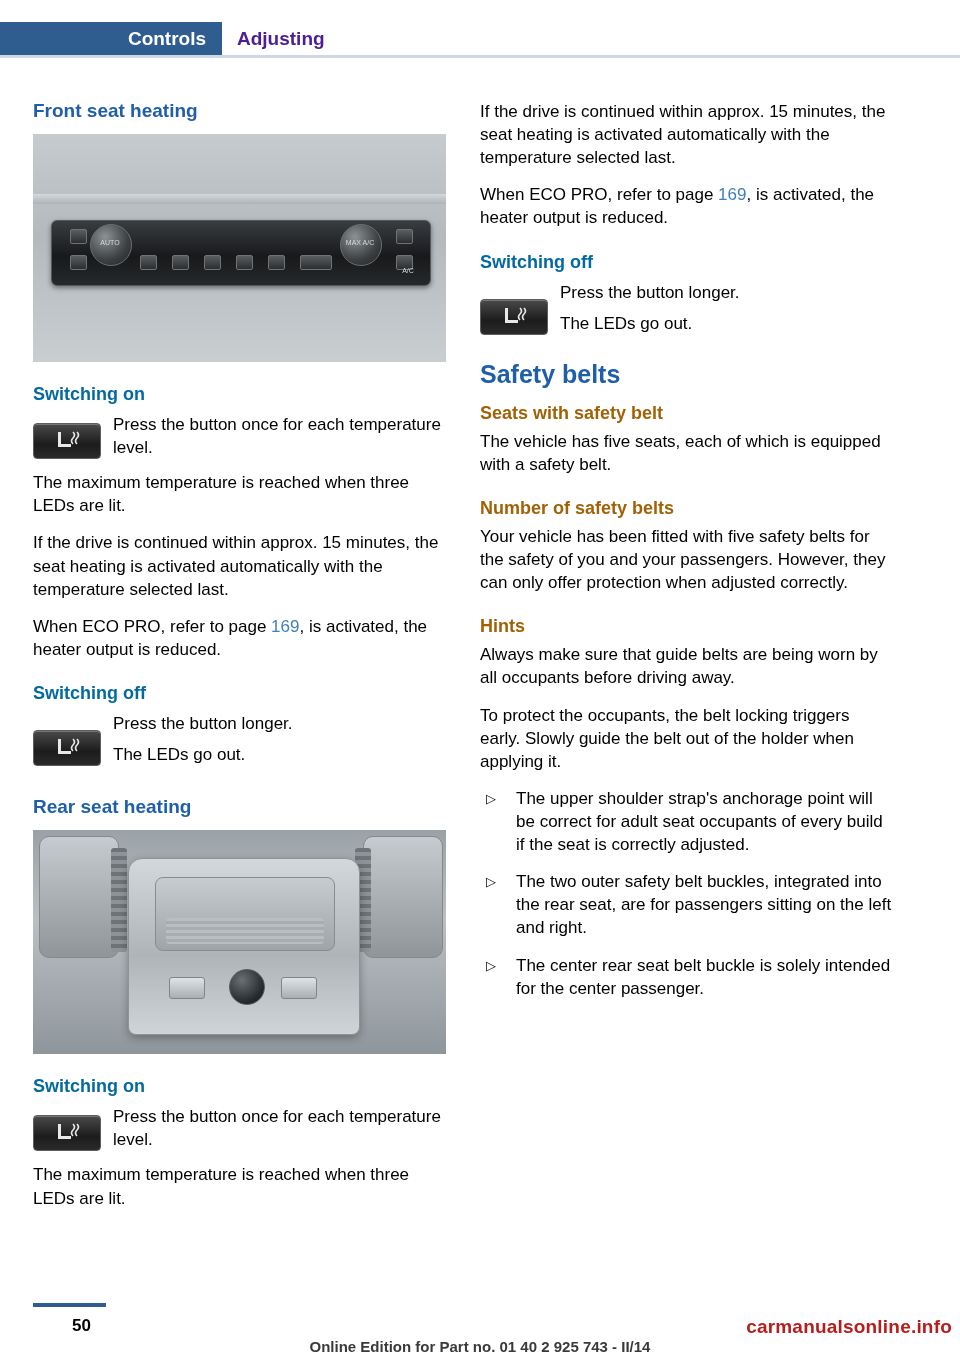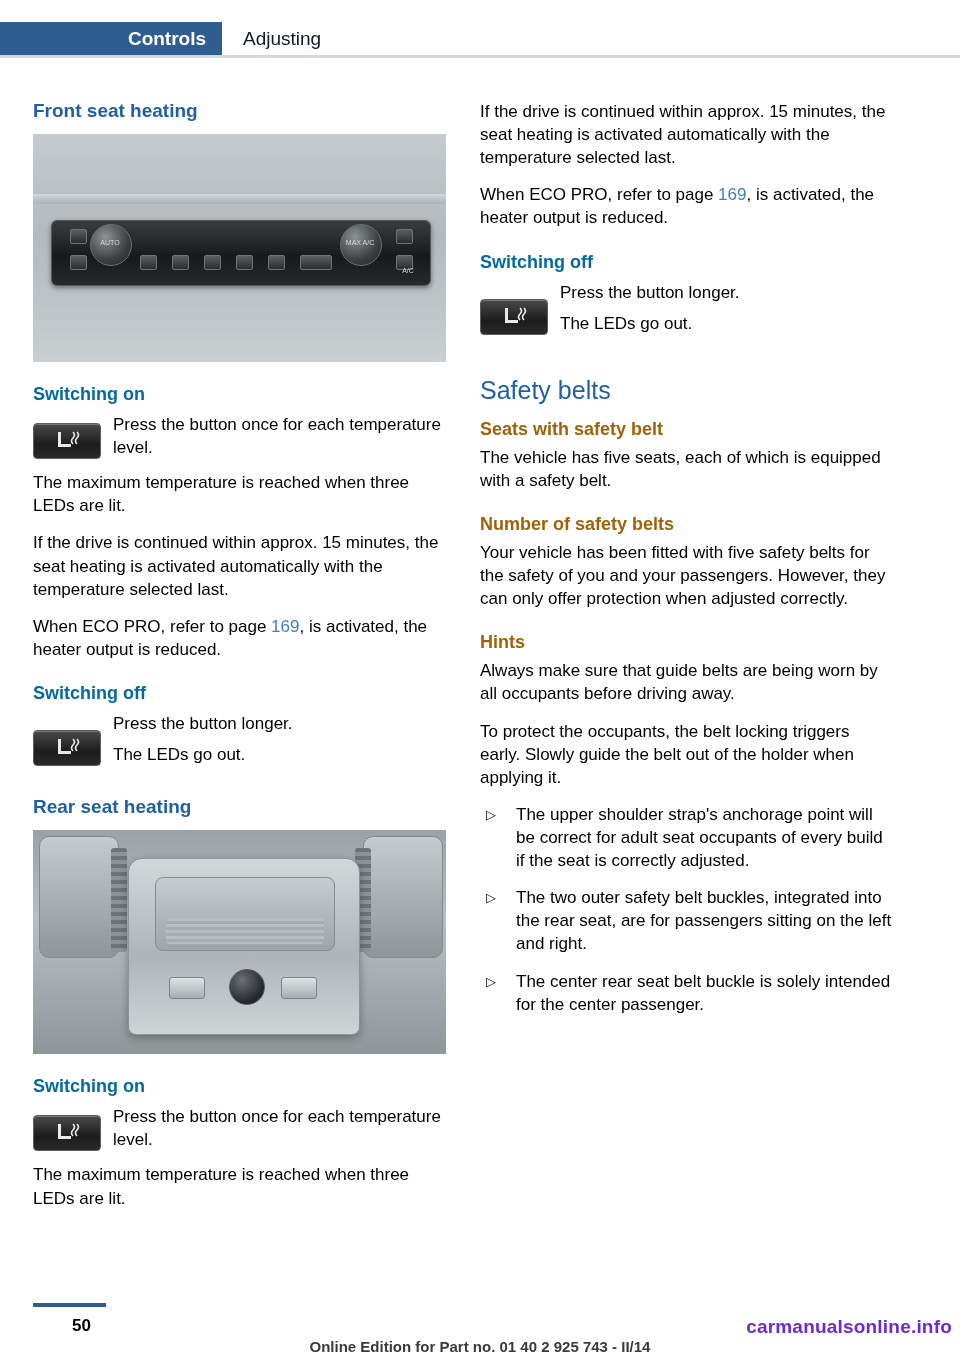--- a/index.html
+++ b/index.html
@@ -46,28 +46,28 @@
     background: #2f5d8f;
     color: #ffffff;
     font-weight: bold;
     font-size: 19px;
     display: flex;
     align-items: center;
     justify-content: center;
   }
   .header-section {
     position: absolute;
-    left: 243px;
+    left: 237px;
     top: 0;
     height: 33px;
     display: flex;
     align-items: center;
-    color: #0f172a;
+    color: #4c1d95;
     font-size: 19px;
-    font-weight: normal;
+    font-weight: bold;
   }
   .header-rule {
     position: absolute;
     left: 0;
     top: 33px;
     width: 960px;
     height: 3px;
     background: #cfd9e6;
   }
 
@@ -82,22 +82,22 @@
 
   h1.blue {
     color: #1f5fa9;
     font-size: 19px;
     font-weight: bold;
     margin: 0 0 12px 0;
   }
   h2.title-big {
     color: #1f5fa9;
     font-size: 25px;
-    font-weight: normal;
-    margin: 41px 0 14px 0;
+    font-weight: bold;
+    margin: 25px 0 14px 0;
   }
   h3.sub {
     color: #0369a1;
     font-size: 18px;
     font-weight: bold;
     margin: 22px 0 6px 0;
   }
   h3.sub.dark {
     color: #a16207;
   }
@@ -288,21 +288,21 @@
     font-weight: bold;
     color: #3a3a3a;
     margin-top: 20px;
   }
   .watermark {
     position: absolute;
     right: 8px;
     top: 1316px;
     font-size: 19px;
     font-weight: bold;
-    color: #6d28d9;
+    color: #b91c1c;
     letter-spacing: .2px;
   }
 </style>
 </head>
 <body>
 
 <div class="page">
 
   <div class="header">
     <div class="header-left-bar"></div>

